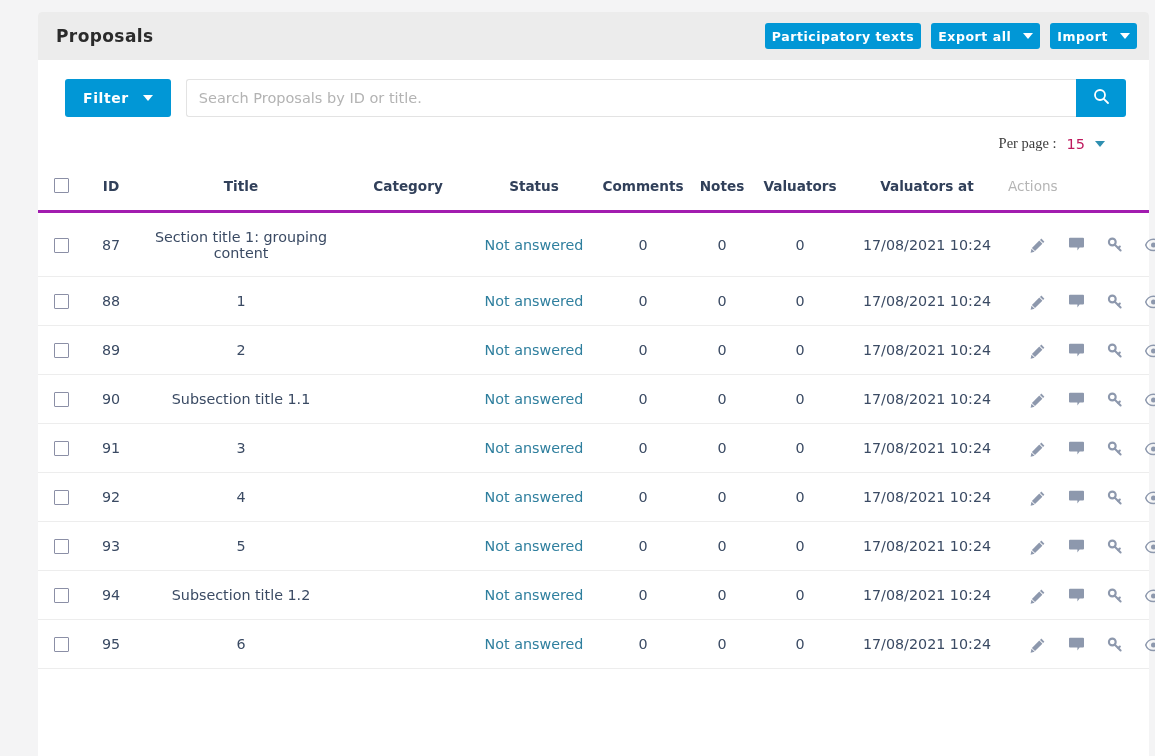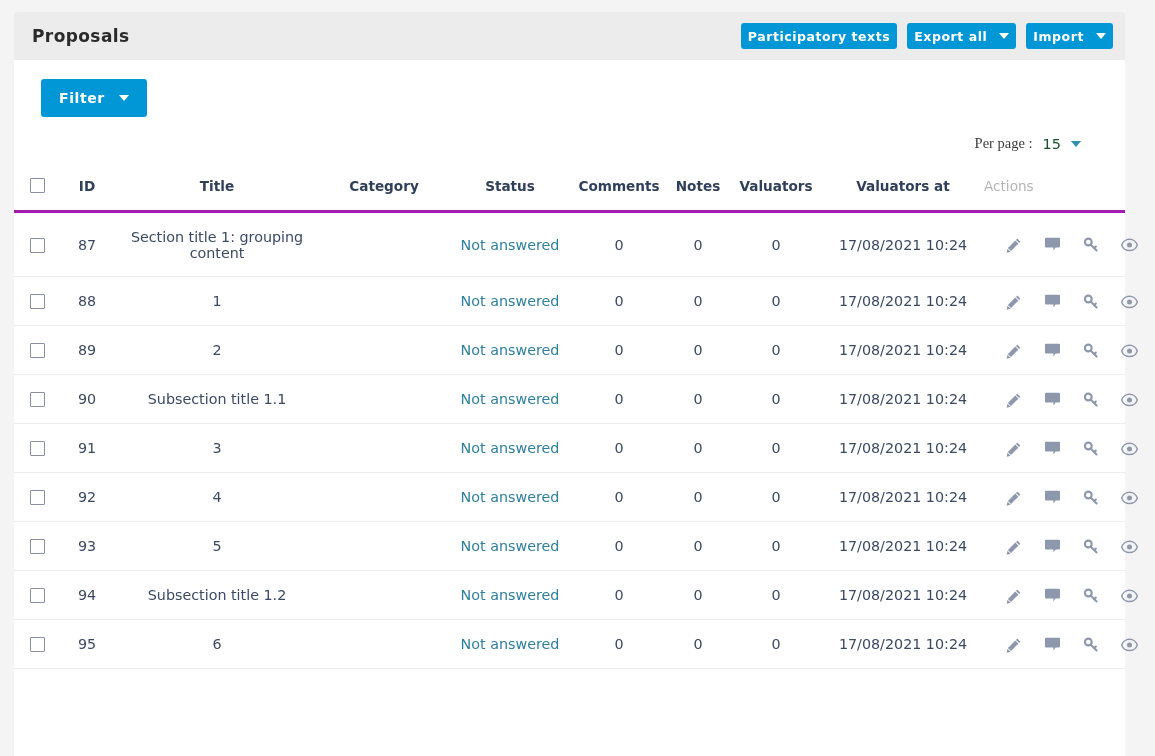--- a/index.html
+++ b/index.html
@@ -11,21 +11,21 @@
     height: 756px;
     background: #f4f4f5;
     font-family: "DejaVu Sans", "Liberation Sans", sans-serif;
     -webkit-font-smoothing: antialiased;
     overflow: hidden;
   }
 
   
   .card {
     position: absolute;
-    left: 14px;
+    left: 38px;
     top: 12px;
     width: 1111px;
     min-height: 744px;
     background: #ffffff;
     border-radius: 4px 4px 0 0;
     box-sizing: border-box;
   }
 
   
   .card-header {
@@ -138,21 +138,21 @@
     padding: 18px 44px 0 0;
     gap: 10px;
   }
   .perpage-label {
     font-size: 14.5px;
     color: #3d3d3d;
     font-family: Liberation Serif, serif;
   }
   .perpage-value {
     font-size: 14.5px;
-    color: #14532d;
+    color: #be185d;
     font-weight: normal;
     cursor: pointer;
   }
   .caret-teal {
     width: 0; height: 0;
     border-left: 5px solid transparent;
     border-right: 5px solid transparent;
     border-top: 6px solid #2f8fb0;
     display: inline-block;
     cursor: pointer;
@@ -247,20 +247,31 @@
         <span class="caret"></span>
       </button>
     </div>
   </div>
 
   <div class="filter-bar">
     <button class="btn-filter">
       <span>Filter</span>
       <span class="caret"></span>
     </button>
+    <div class="search-wrap">
+      <input class="search-input" type="text" placeholder="Search Proposals by ID or title." style="">
+      <button class="search-btn">
+        <span>
+          <svg width="17" height="17" viewBox="0 0 17 17" fill="none">
+            <circle cx="7" cy="7" r="5" stroke="#ffffff" stroke-width="1.8"></circle>
+            <line x1="10.8" y1="10.8" x2="15" y2="15" stroke="#ffffff" stroke-width="1.8" stroke-linecap="round"></line>
+          </svg>
+        </span>
+      </button>
+    </div>
   </div>
 
   <div class="perpage-row">
     <span class="perpage-label">Per page :</span>
     <span class="perpage-value">15</span>
     <span class="caret-teal"></span>
   </div>
 
   <table>
     <colgroup>

